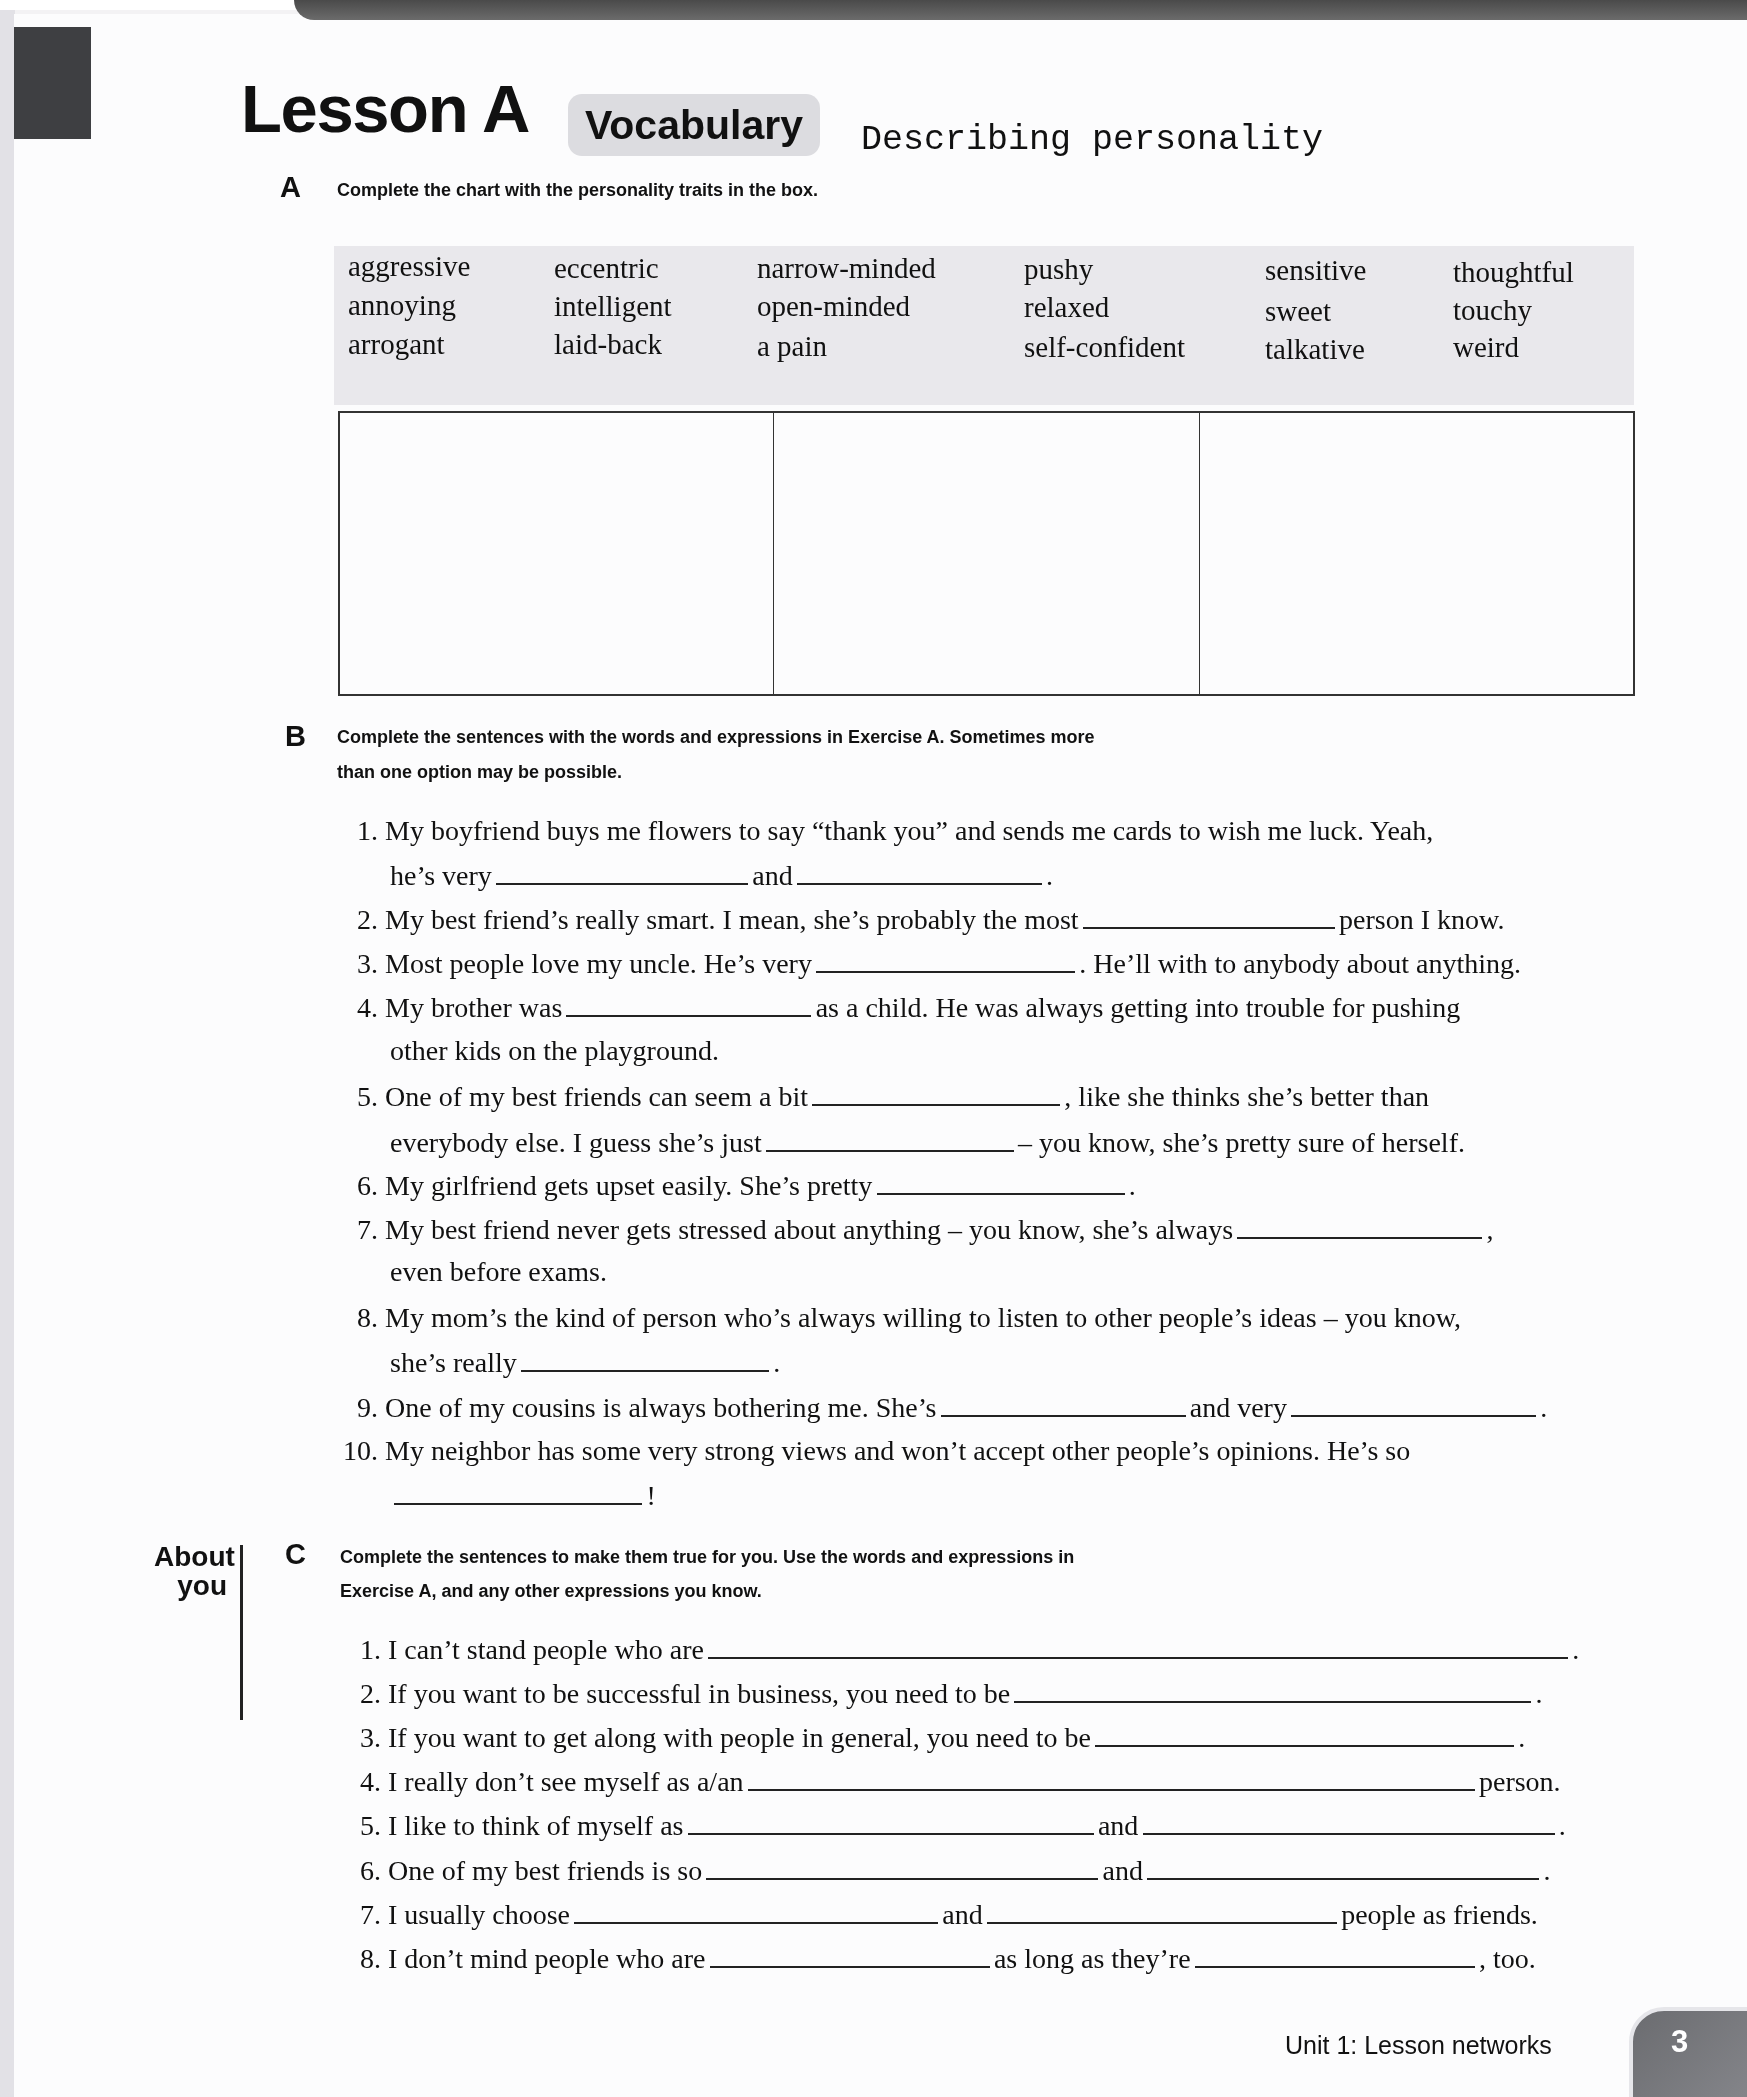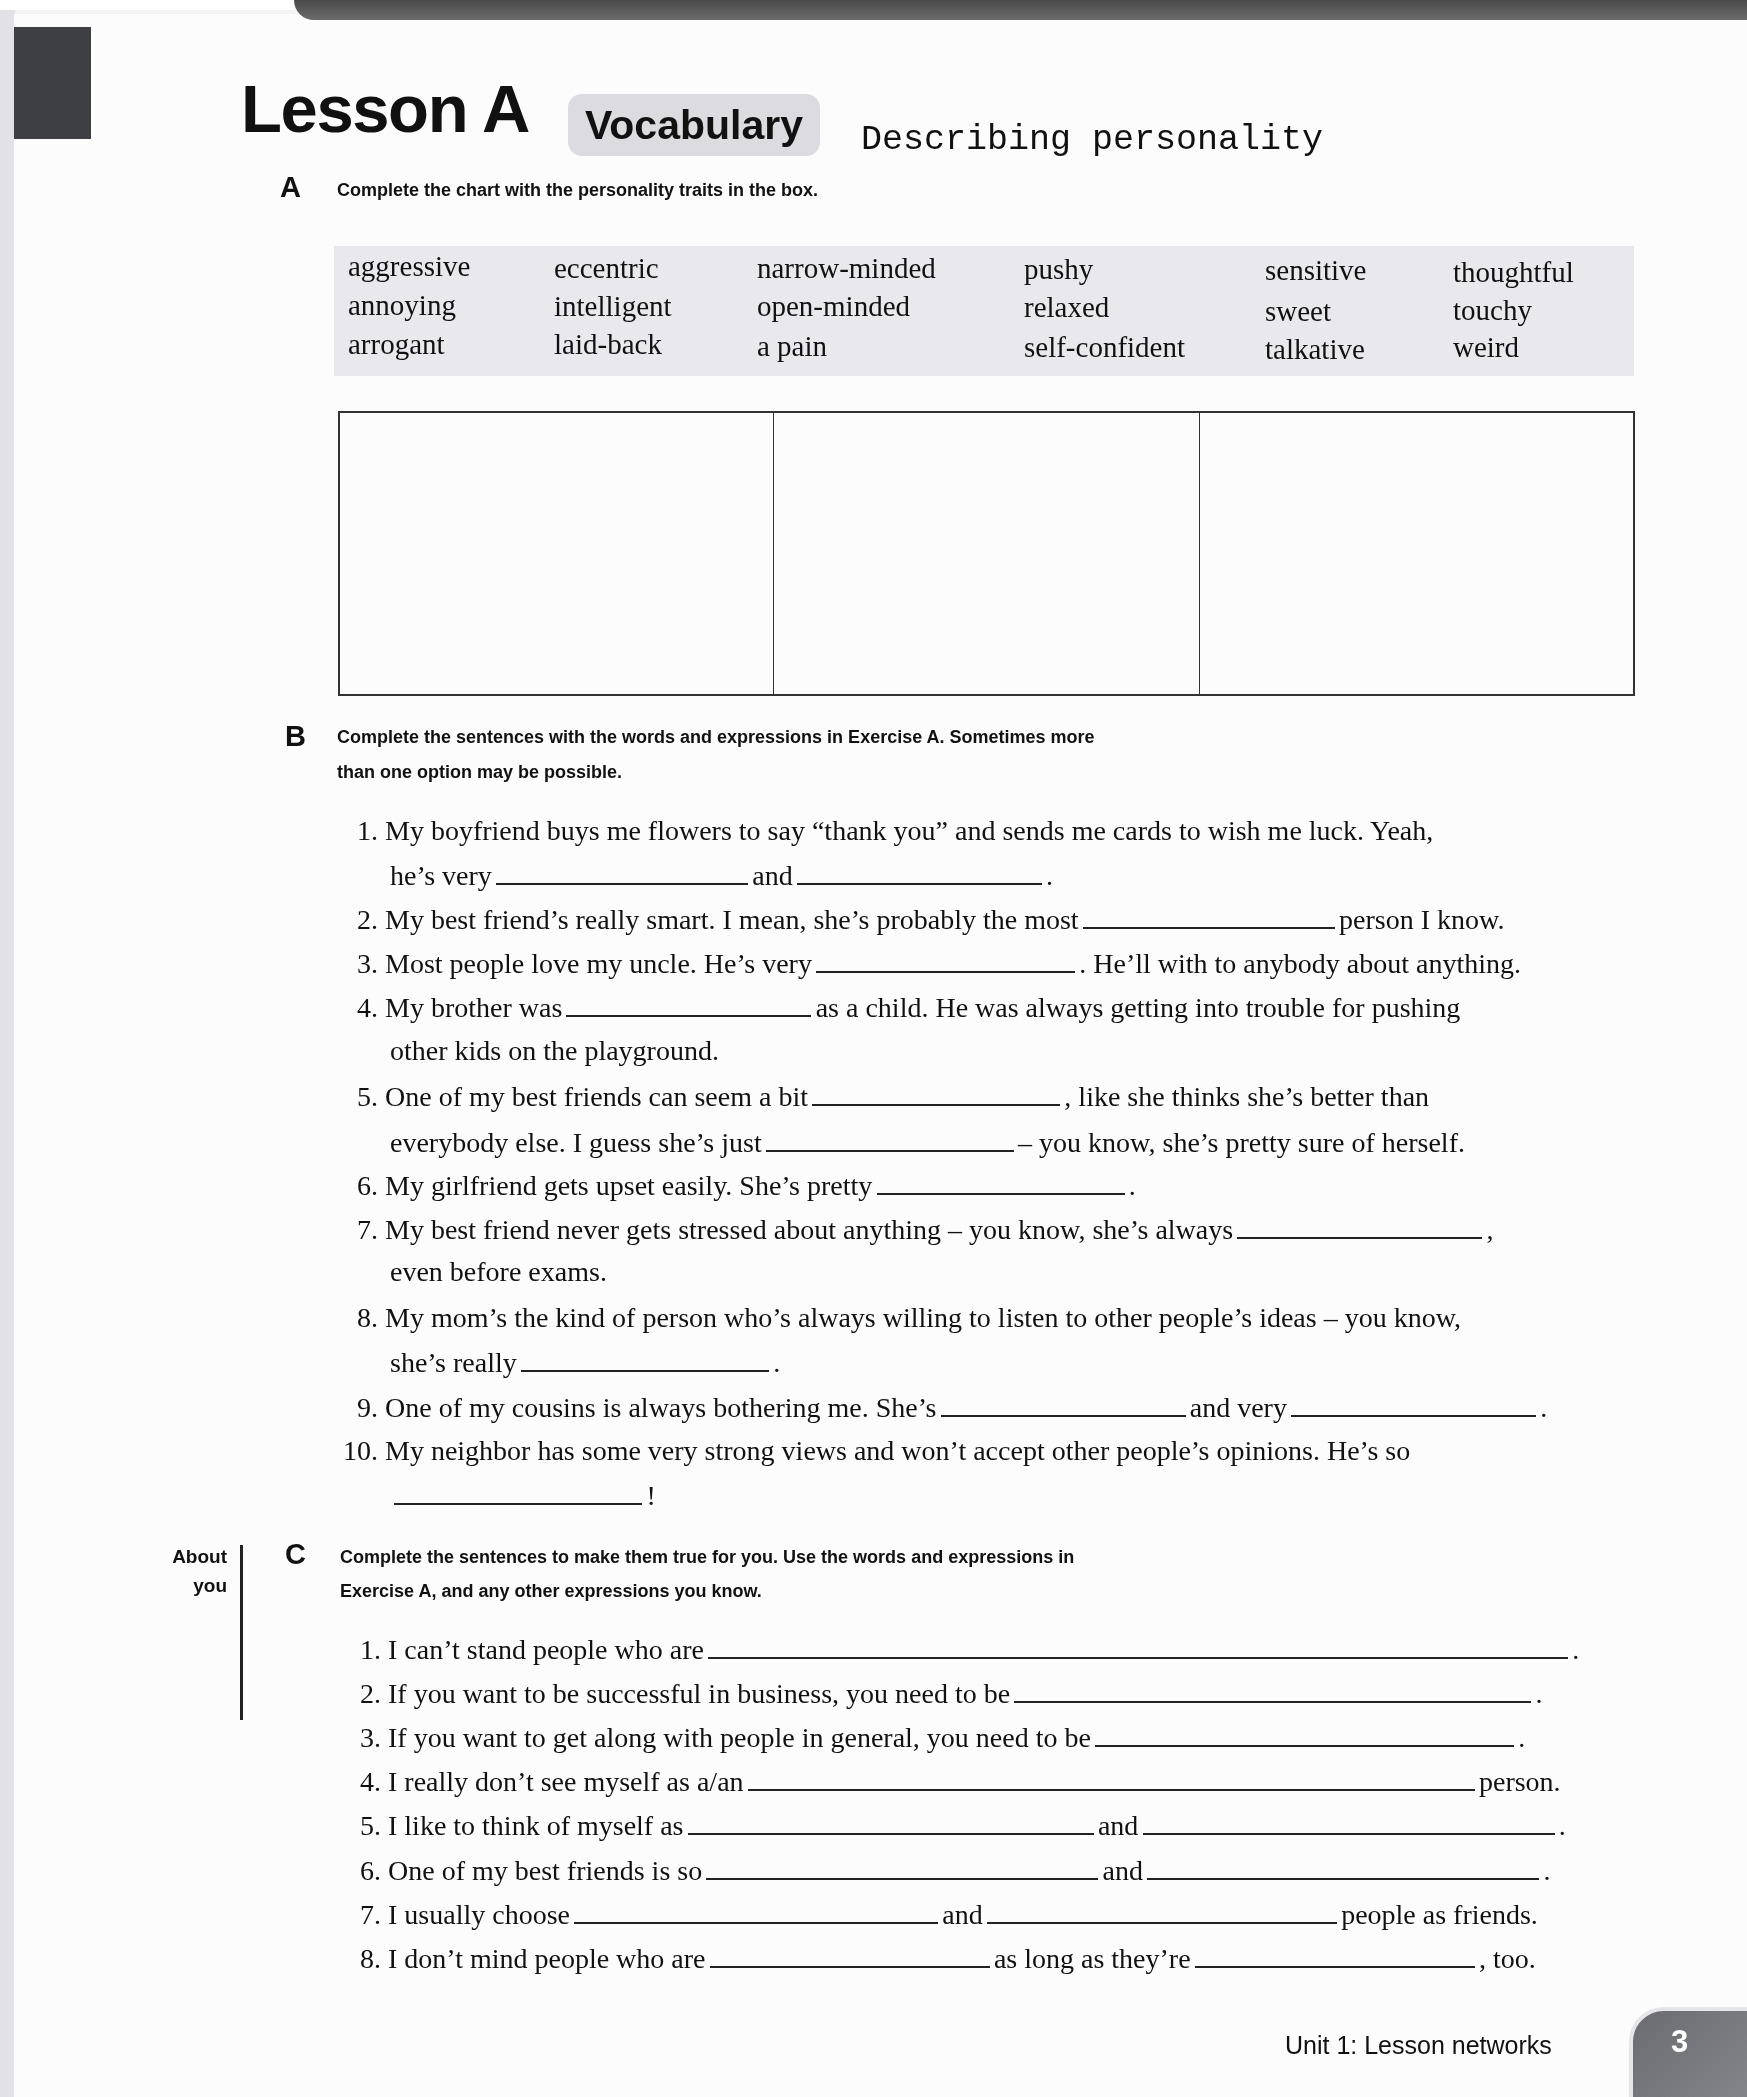--- a/index.html
+++ b/index.html
@@ -8,28 +8,28 @@
   .top-shadow { position:absolute; left:294px; top:0; width:1454px; height:19.6px; background:linear-gradient(#4a4a4a,#6b6b6b); border-bottom-left-radius:28px; }
   .top-white { position:absolute; left:0; top:0; width:419px; height:9.8px; background:#fff; }
   .left-tab { position:absolute; left:14px; top:26.6px; width:77px; height:112px; background:#3e3f42; }
   .left-edge { position:absolute; left:0; top:0; width:15.4px; height:2097px; background:#e2e1e6; }
   .abs { position:absolute; }
   .title-lesson { left:241px; top:70px; font-family:"Liberation Sans", sans-serif; font-weight:bold; font-size:67px; letter-spacing:-1.4px; }
   .title-pill { left:568px; top:94px; padding:2.8px 17px; height:56px; line-height:56px; background:#dcdce0; border-radius:14px; font-family:"Liberation Sans", sans-serif; font-weight:bold; font-size:41px; }
   .title-sub { left:861px; top:120px; font-family:Liberation Mono, monospace; font-size:35px; }
   .ex-letter { font-family:"Liberation Sans", sans-serif; font-weight:bold; font-size:29px; }
   .ex-instr { font-family:"Liberation Sans", sans-serif; font-weight:bold; font-size:18px; line-height:35px; }
-  .wordbox { left:334px; top:246px; width:1300px; height:130px; background:#e9e8ec; }
+  .wordbox { left:334px; top:246px; width:1300px; height:159px; background:#e9e8ec; }
   .word { position:absolute; font-size:29px; }
   .chart { left:338px; top:411px; width:1297px; height:285px; border:2.1px solid #333; border-collapse:collapse; }
   .chart th, .chart td { border:1.4px solid #333; padding:0 14px; text-align:left; vertical-align:middle; }
   .chart th { height:52px; background:#ecebef; font-weight:bold; font-size:28px; }
   .line { position:absolute; font-size:28px; white-space:nowrap; }
   .blank { display:inline-block; border-bottom:2.1px solid #222; height:24px; vertical-align:baseline; margin:0 4.2px; }
-  .about { left:154px; top:1542px; text-align:right; width:73px; font-family:"Liberation Sans", sans-serif; font-weight:bold; font-size:19px; line-height:29px; }
+  .about { left:154px; top:1542px; text-align:right; width:73px; font-family:"Liberation Sans", sans-serif; font-weight:bold; font-size:28px; line-height:29px; }
   .about-bar { left:240px; top:1545px; width:2.8px; height:175px; background:#222; }
   .footer-unit { left:1285px; top:2031px; font-family:"Liberation Sans", sans-serif; font-size:25px; }
   .page-tab { left:1629px; top:2007px; width:140px; height:112px; background:linear-gradient(135deg,#6b6c70,#8a8b90); border-top-left-radius:35px; border:4.2px solid #e6e6ea; }
   .page-num { left:1671px; top:2024px; color:#fff; font-family:"Liberation Sans", sans-serif; font-weight:bold; font-size:31px; }
 </style>
 </head>
 <body>
 
 <div class="left-edge"></div>
 <div class="page"></div>

